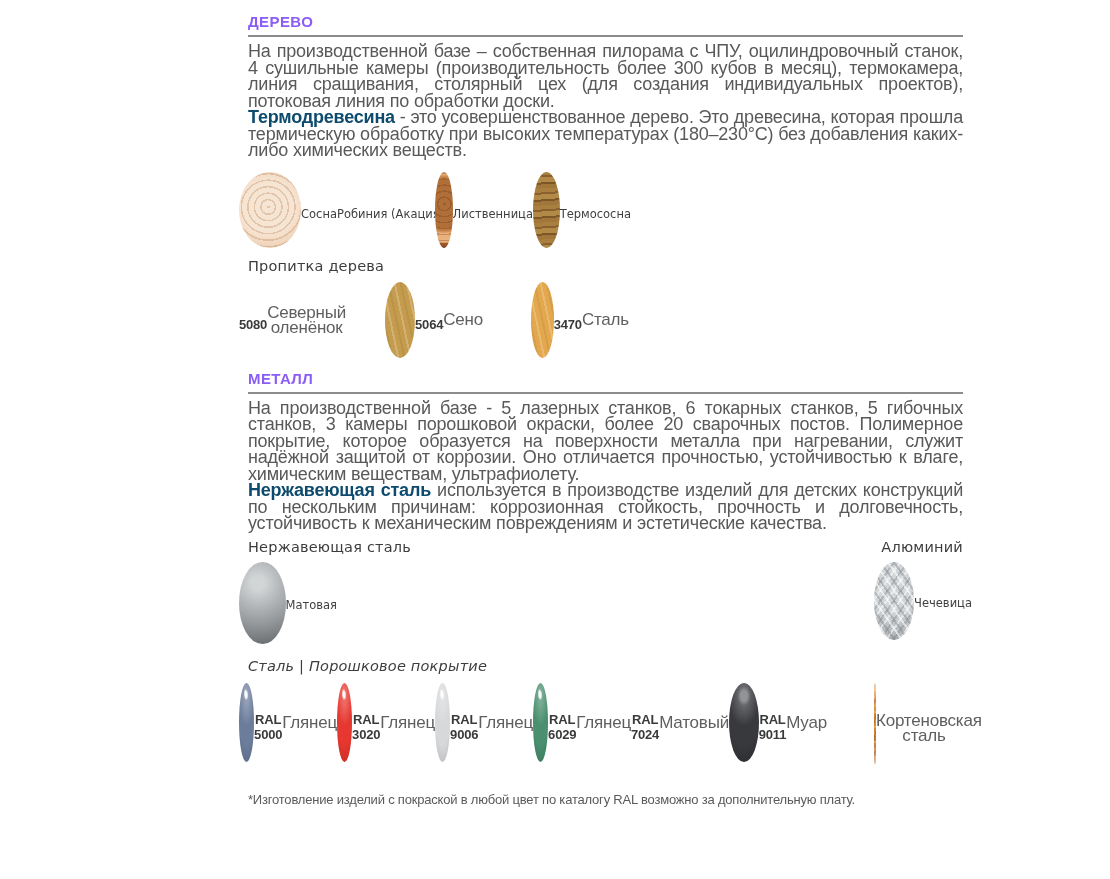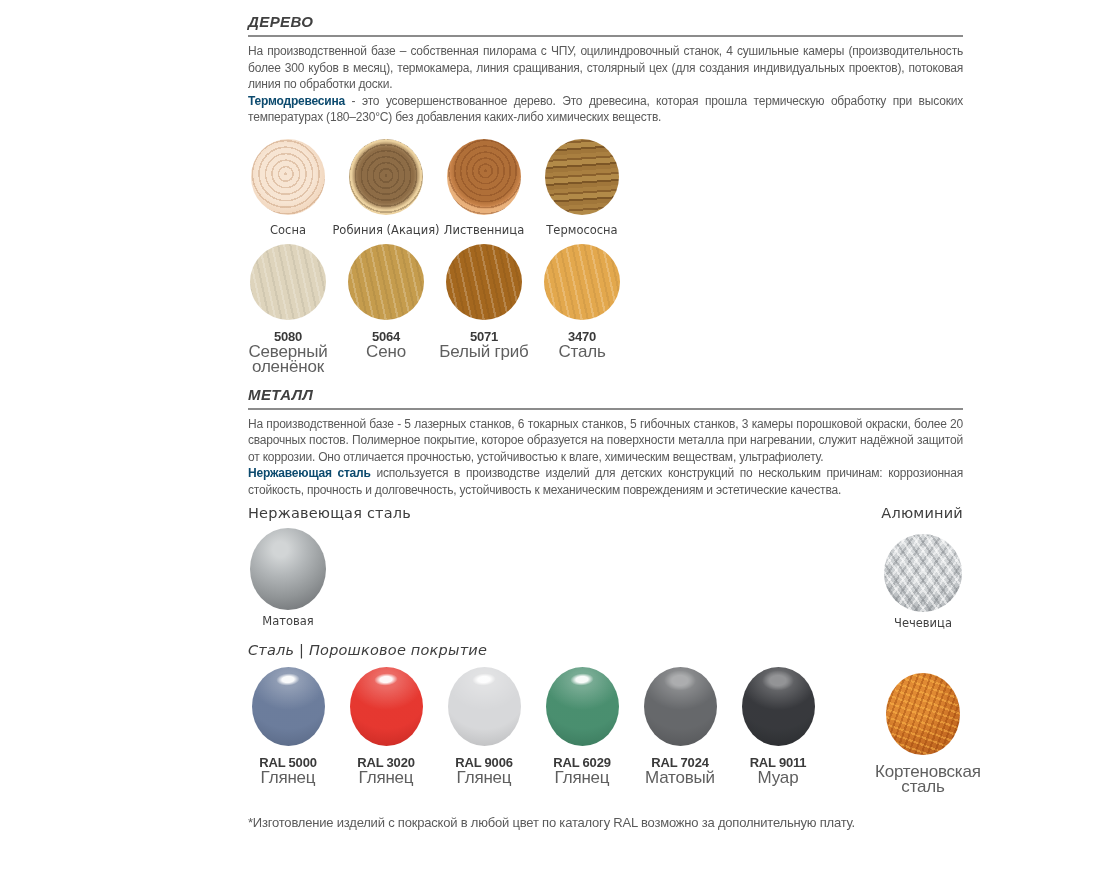--- a/index.html
+++ b/index.html
@@ -13,28 +13,27 @@
     box-sizing: border-box;
     width: 1110px;
     padding: 13px 147px 0 248px; 
   }
 
   
   .section-title {
     margin: 0;
     font-size: 15px; line-height: 18px;
     font-weight: bold; letter-spacing: 0.4px;
-    color: #404040;
-    font-style: italic;
+    color: #8b5cf6;
   }
   .rule { height: 2px; background: #8c8c8c; margin: 4px 0 6px 0; }
 
   .body-text {
     margin: 0;
-    font-size: 12px; line-height: 16.5px;
+    font-size: 18px; line-height: 16.5px;
     letter-spacing: -0.2px;
     color: #595959;
     text-align: justify;
   }
   .body-text b { color: #0c4a6e; }
 
   .sub-title {
     margin: 0;
     font-family: "DejaVu Sans", sans-serif;
     font-size: 14.5px; line-height: 17px;
@@ -48,23 +47,23 @@
     margin: 30px 0 0 0;
     font-size: 13px; line-height: 16px;
     letter-spacing: -0.2px;
     color: #5a5a5a;
   }
 
   
   .row { display: flex; margin-left: -9px; position: relative; }
   .cell {
     width: 98px; flex: 0 0 98px;
-    display: flex; flex-direction: column; align-items: center;
-  }
-  .cell-abs { position: absolute; right: -9px; top: 6px; }
+    display: flex; flex-direction: row; align-items: center;
+  }
+  .cell-abs { position: absolute; right: -9px; top: 0; }
 
   .cap-round {
     margin-top: 8px;
     font-family: "DejaVu Sans", sans-serif;
     font-size: 11.5px; line-height: 14px;
     color: #3f3f3f; text-align: center; white-space: nowrap;
   }
   .cap-code {
     margin-top: 9px;
     font-size: 13px; line-height: 15px; font-weight: bold;
@@ -151,21 +150,21 @@
   .orb-corten {
     width: 74px; height: 82px;
     background:
       repeating-linear-gradient(110deg, rgba(140,55,5,0.35) 0 2px, rgba(0,0,0,0) 2px 6px),
       repeating-linear-gradient(20deg, rgba(255,185,75,0.5) 0 2px, rgba(0,0,0,0) 2px 7px),
       radial-gradient(circle at 35% 30%, #e08a33 0 30%, var(--c, #c96f24) 60%, #b05a1c 100%);
   }
 
   .mt-species { margin-top: 13px; }
   .mt-imp-title { margin-top: 10px; }
-  .mt-imp-row { margin-top: 7px; }
+  .mt-imp-row { margin-top: 7px; gap: 48px; }
   .mt-metal { margin-top: 12px; }
   .mt-split { margin-top: 7px; }
   .mt-metal-row { margin-top: 6px; }
   .mt-powder-title { margin-top: 14px; font-style: italic; }
   .mt-powder-row { margin-top: 8px; }
   .cap-metal { margin-top: 4px; }
 </style>
 </head>
 <body>
 
@@ -189,38 +188,34 @@
     <div class="cell">
       <div class="slice slice-larch"></div>
       <div class="cap-round">Лиственница</div>
     </div>
     <div class="cell">
       <div class="slice slice-thermo"></div>
       <div class="cap-round">Термососна</div>
     </div>
   </div>
 
+  <h3 class="sub-title mt-imp-title">Пропитка дерева</h3>
 
   <div class="row mt-imp-row">
     <div class="cell">
       <div class="flat" style="--c: #ded4bc;"></div>
       <div class="cap-code">5080</div>
       <div class="cap-name">Северный оленёнок</div>
     </div>
     <div class="cell">
       <div class="flat" style="--c: #c59c4d;"></div>
       <div class="cap-code">5064</div>
       <div class="cap-name">Сено</div>
     </div>
     <div class="cell">
-      <div class="flat" style="--c: #a4671e;"></div>
-      <div class="cap-code">5071</div>
-      <div class="cap-name">Белый гриб</div>
-    </div>
-    <div class="cell">
       <div class="flat" style="--c: #e3a84d;"></div>
       <div class="cap-code">3470</div>
       <div class="cap-name">Сталь</div>
     </div>
   </div>
 
   <h2 class="section-title mt-metal">МЕТАЛЛ</h2>
   <div class="rule"></div>
 
   <p class="body-text">На производственной базе - 5 лазерных станков, 6 токарных станков, 5 гибочных станков, 3 камеры порошковой окраски, более 20 сварочных постов. Полимерное покрытие, которое образуется на поверхности металла при нагревании, служит надёжной защитой от коррозии. Оно отличается прочностью, устойчивостью к влаге, химическим веществам, ультрафиолету.</p>

